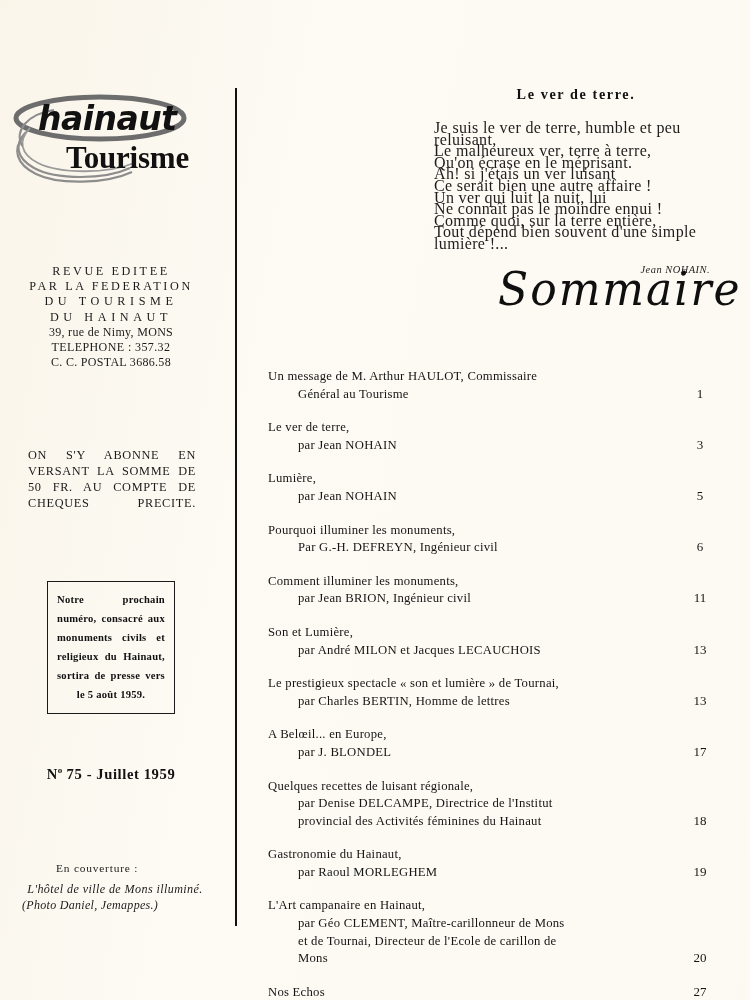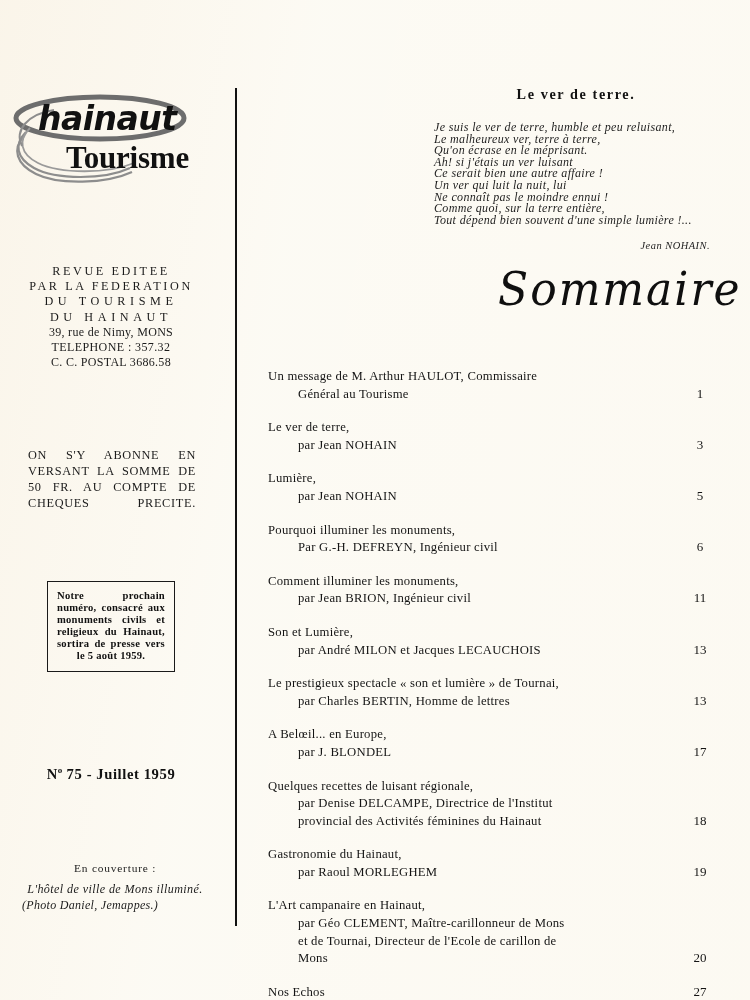--- a/index.html
+++ b/index.html
@@ -90,21 +90,21 @@
     position: absolute;
     left: 47px;
     top: 581px;
     width: 128px;
     border: 1.4px solid #1a1a1a;
     padding: 8px 9px 9px 9px;
     box-sizing: border-box;
   }
   #announce-text {
     font-size: 10.6px;
-    line-height: 12px;
+    line-height: 19px;
     font-weight: bold;
     letter-spacing: 0.25px;
     text-align: justify;
     text-align-last: center;
     color: #111;
   }
 
   
   #issue-line {
     position: absolute;
@@ -127,21 +127,21 @@
   #cover-credit {
     position: absolute;
     left: 22px;
     top: 862px;
     width: 186px;
     color: #1b1b1b;
   }
   #cover-label {
     font-size: 11.4px;
     letter-spacing: 0.8px;
-    margin-left: 52px;
+    margin-left: 34px;
   }
   #cover-title {
     margin-top: 8px;
     font-style: italic;
     font-size: 12.1px;
     line-height: 14px;
     text-align: center;
     letter-spacing: 0.4px;
   }
   #cover-photo {
@@ -180,22 +180,21 @@
   #poem-title {
     font-size: 14.2px;
     font-weight: bold;
     text-align: center;
     letter-spacing: 1.6px;
     color: #111;
   }
   #poem-lines {
     margin-top: 19px;
     margin-left: 8px;
-    font-style: italic;
-    font-size: 12px;
+    font-size: 16px;
     line-height: 11.6px;
     letter-spacing: 0.35px;
     color: #1d1d1d;
     white-space: pre-line;
   }
   #poem-author {
     margin-top: 14px;
     text-align: right;
     padding-right: 16px;
     font-style: italic;

